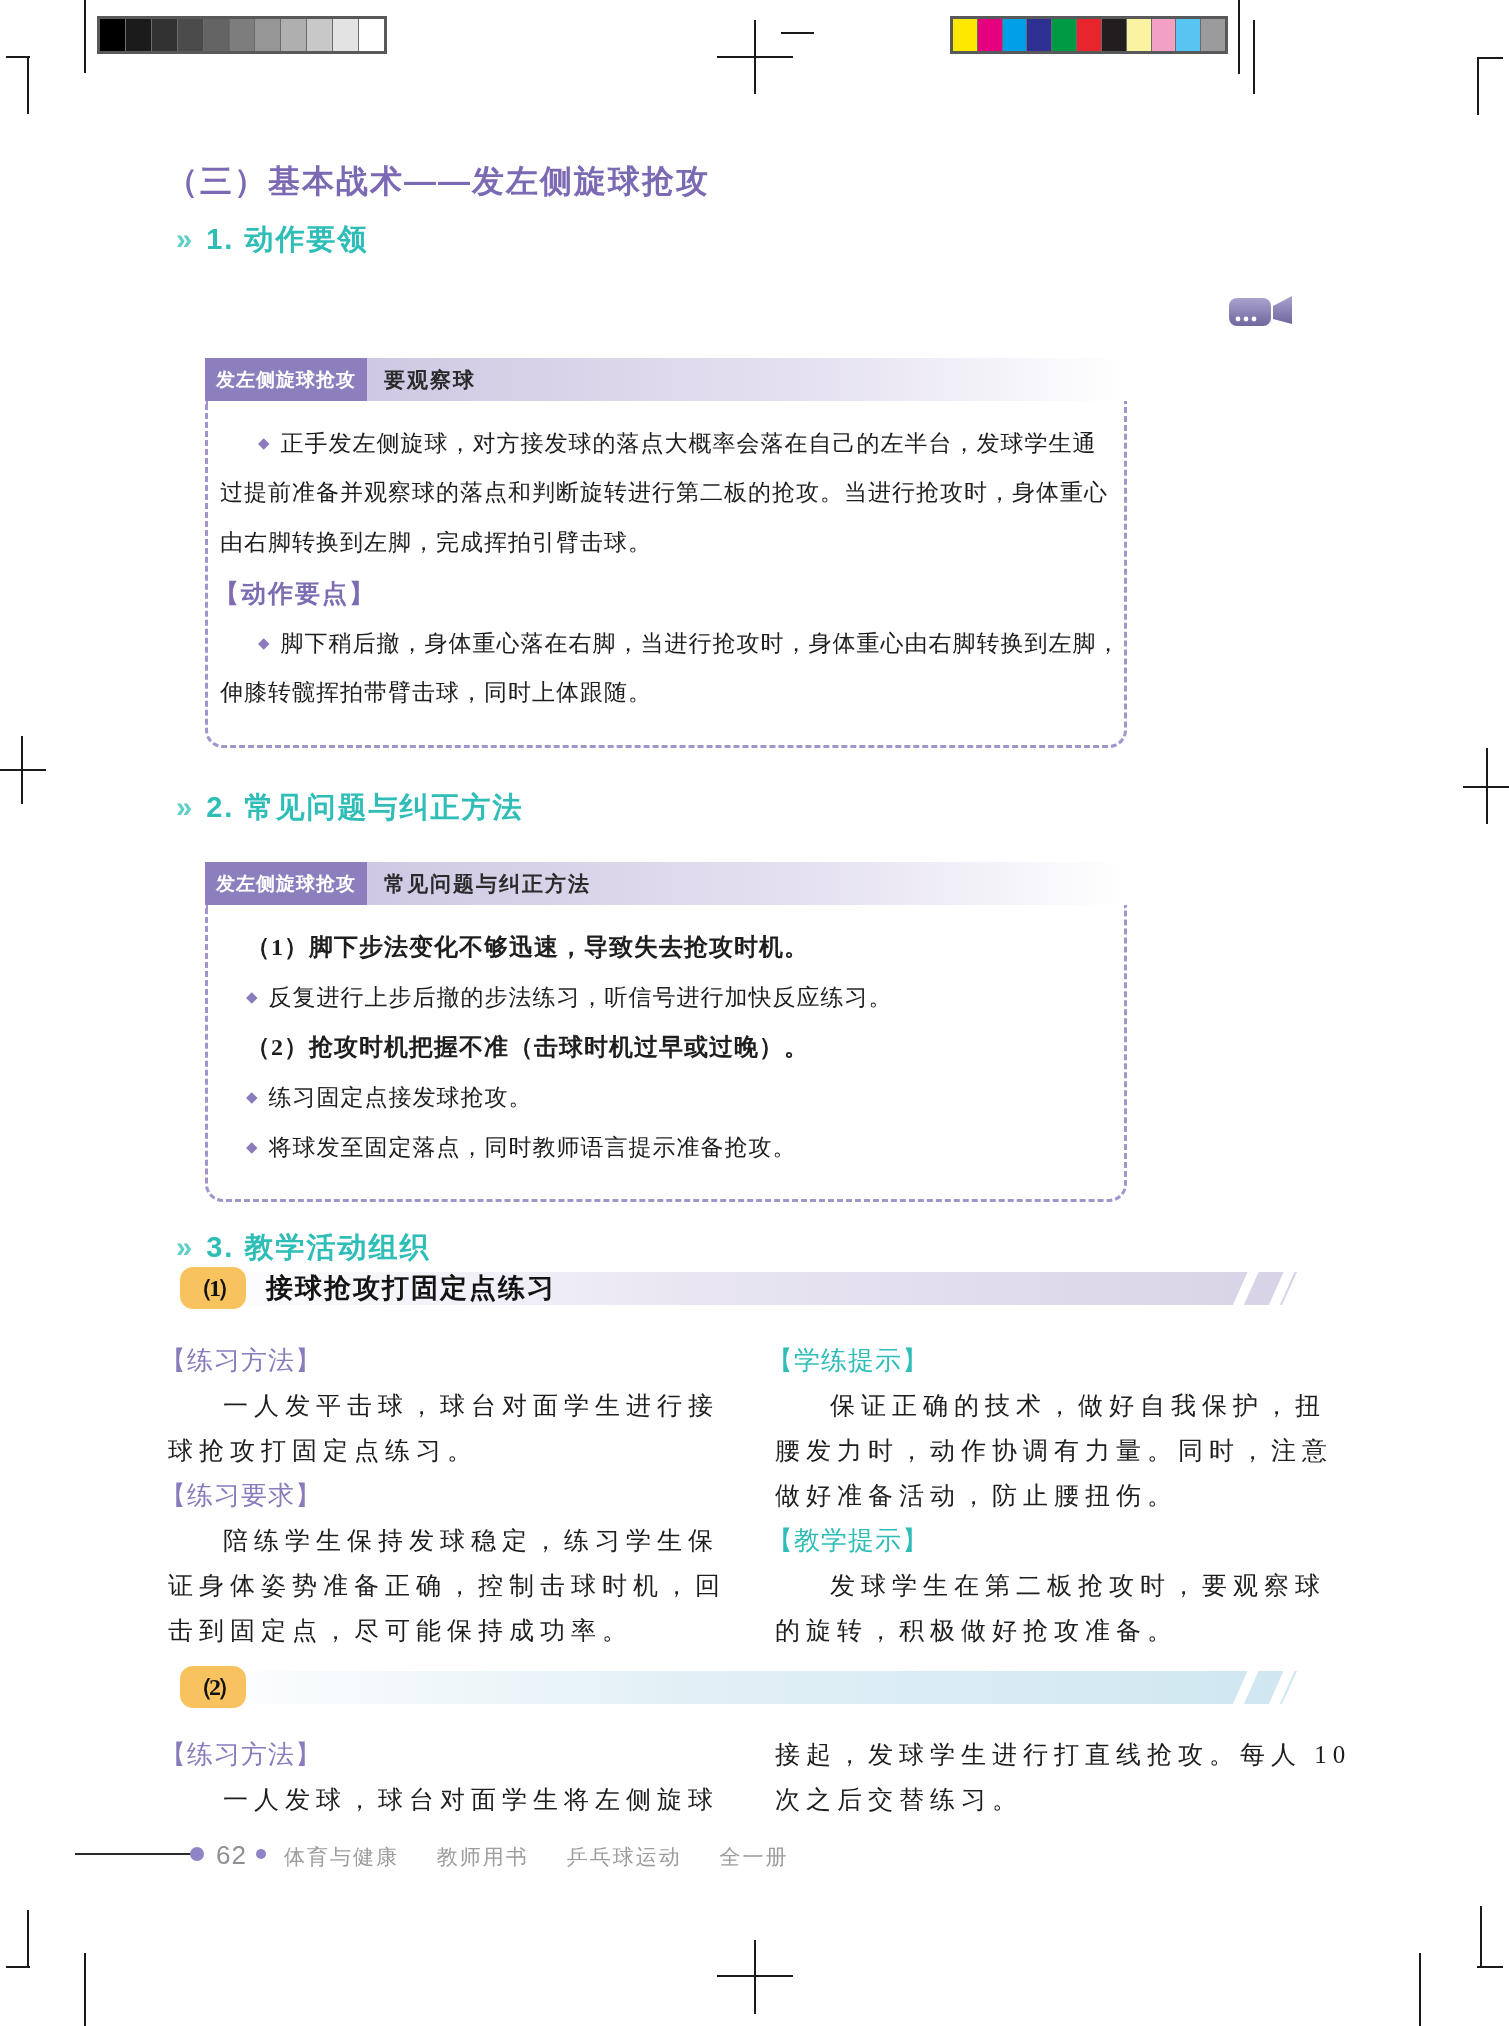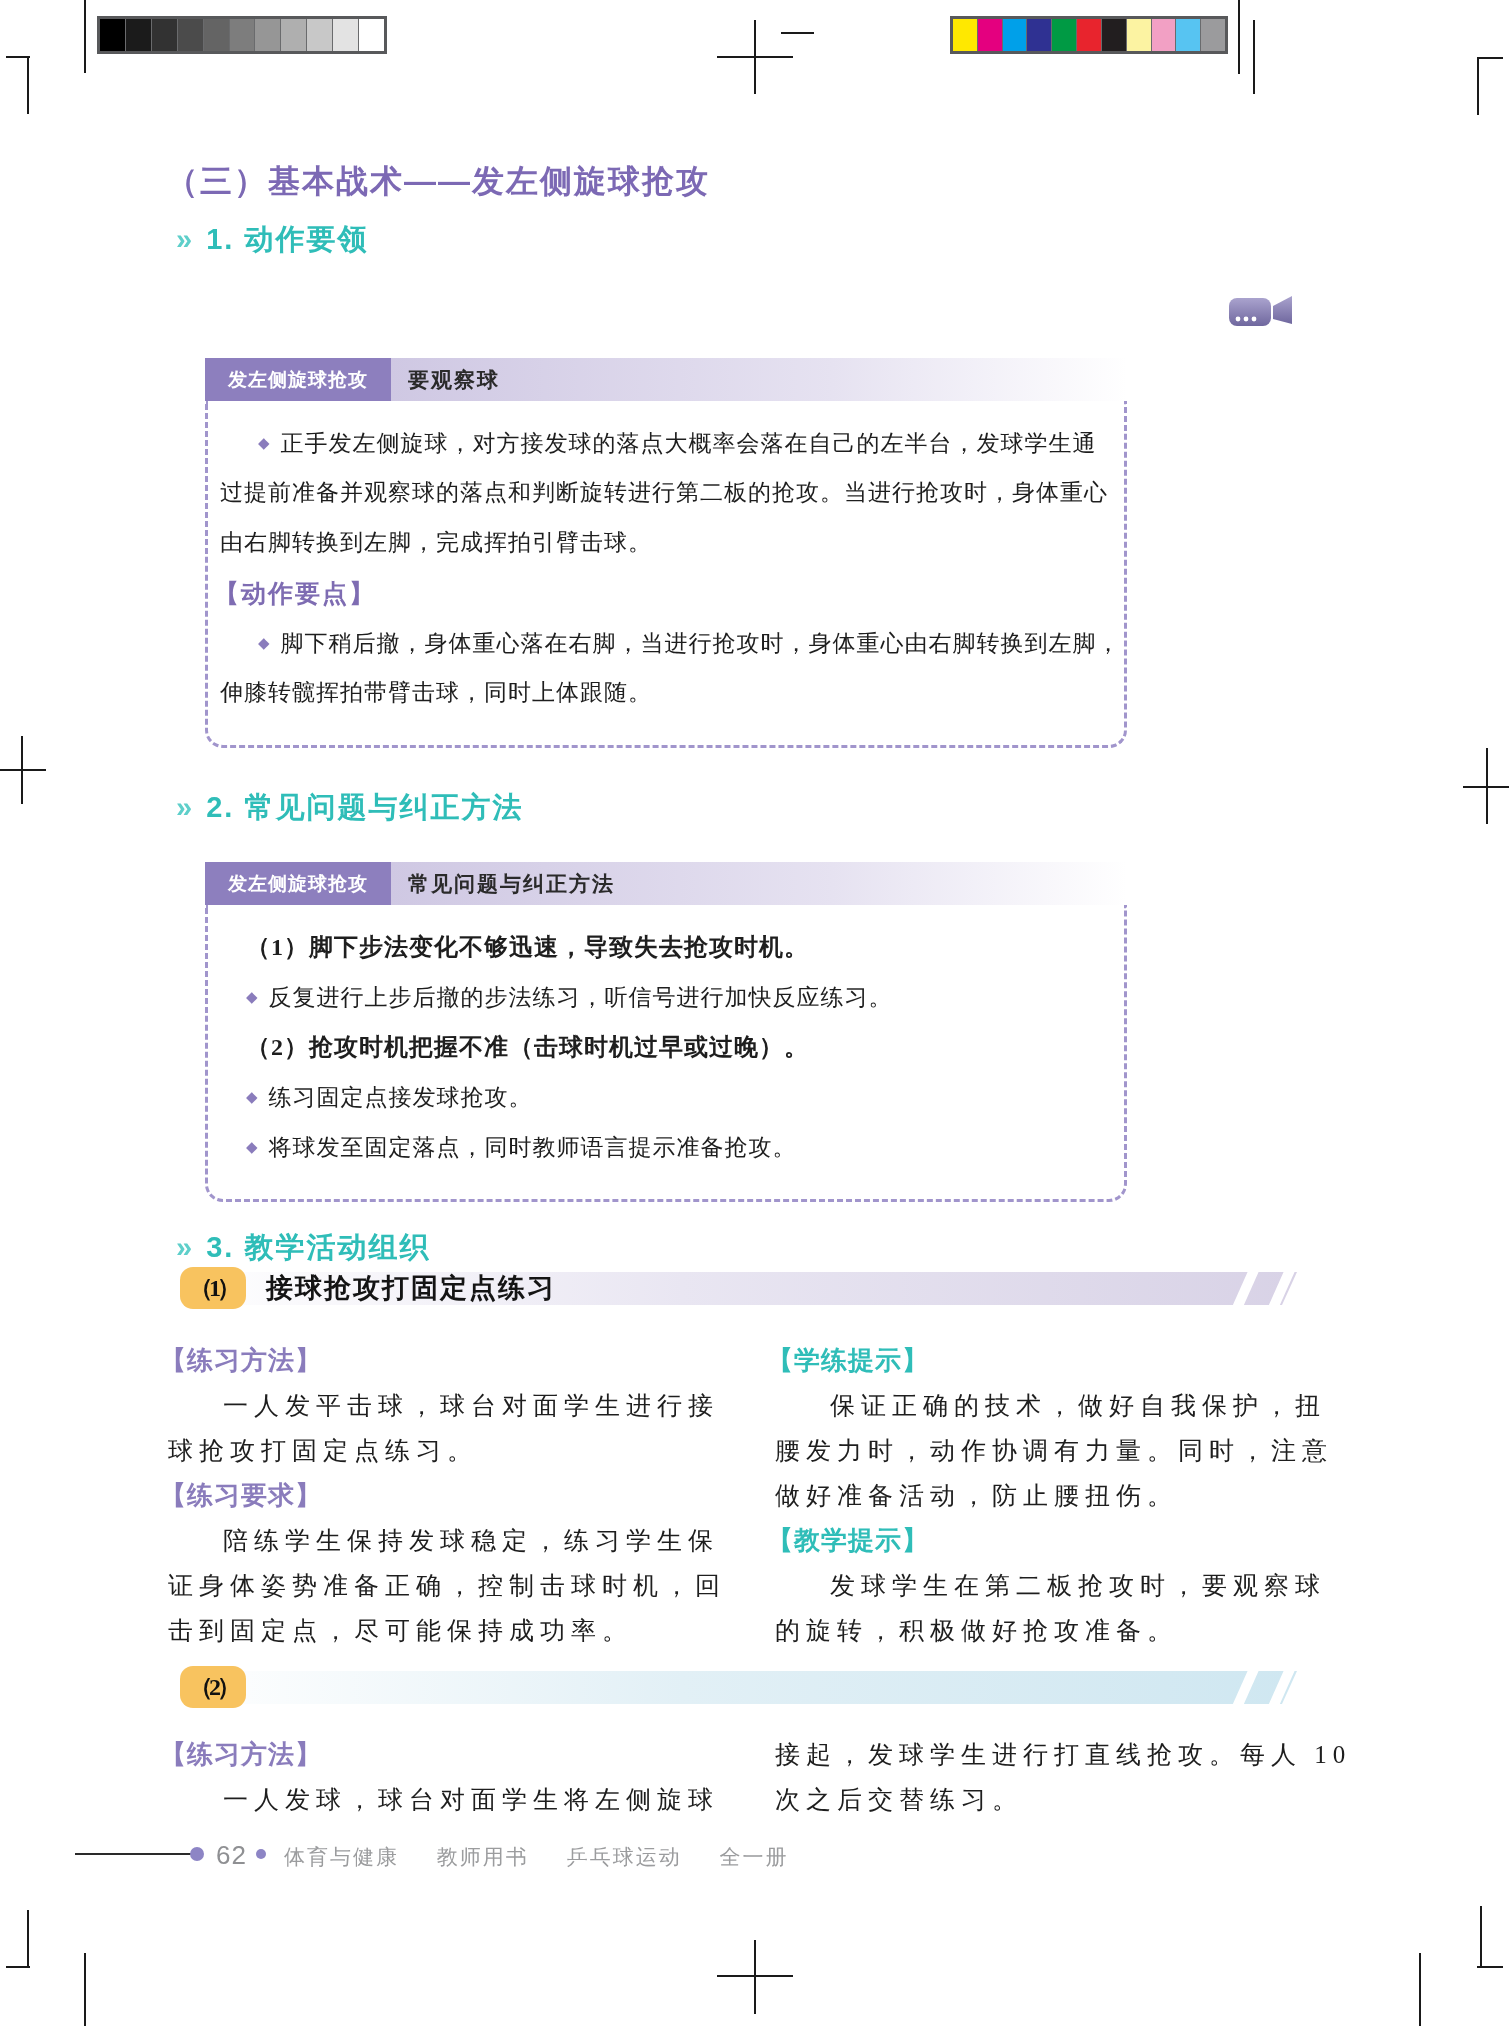--- a/index.html
+++ b/index.html
@@ -21,21 +21,21 @@
               letter-spacing:2px; white-space:nowrap; }
   .chev { color:#5ecfca; margin-right:12px; }
   #sh1 { top:220px; } #sh2 { top:788px; } #sh3 { top:1228px; }
   .camera { position:absolute; left:1228px; top:288px; width:66px; height:44px; }
 
   
   .tbox { position:absolute; left:205px; width:922px; box-sizing:border-box; }
   #box1 { top:358px; } #box2 { top:862px; }
   .tbox-head { display:flex; height:43px; }
   .tbox-tag { background:#8d7fbe; color:#ffffff; font-weight:bold; font-size:19px; line-height:43px;
-              padding:0 23px; letter-spacing:1px; white-space:nowrap; }
+              padding:0 11px; letter-spacing:1px; white-space:nowrap; }
   .tbox-rest { flex:1; background:linear-gradient(to right,#cfc8e3,#e6e2f1 60%,#ffffff);
                font-weight:bold; font-size:21px; line-height:43px; padding-left:17px; color:#2a2a2a;
                letter-spacing:2px; white-space:nowrap; }
   .tbox-body { border:3px dashed #a195cc; border-top:none; border-radius:0 0 18px 18px;
                padding:22px 10px 22px 12px; }
   .tbox .ln { height:50px; line-height:40px; font-family:"Liberation Serif", serif; font-size:23px;
               color:#1e1e1e; letter-spacing:1px; white-space:nowrap; }
   .tbox .ln.bullet  { padding-left:38px; }
   .tbox .ln.bullet1 { padding-left:26px; }
   .tbox .ln.bold    { padding-left:26px; font-weight:bold; font-size:24px; }
@@ -62,21 +62,21 @@
   #acttitle1 { top:1267px; } #acttitle2 { top:1666px; }
 
   
   .col { position:absolute; width:600px; }
   #a1c1 { left:168px; top:1338px; } #a1c2 { left:775px; top:1338px; }
   #a2c1 { left:168px; top:1732px; } #a2c2 { left:775px; top:1732px; }
   .col .ln { height:45px; line-height:45px; font-family:"Liberation Serif", serif; font-size:25px;
              color:#1e1e1e; letter-spacing:6px; white-space:nowrap; }
   .col .ln.indent { padding-left:55px; }
   .col .ln.label-purple, .col .ln.label-teal { font-family:"Liberation Sans", sans-serif;
-             font-weight:bold; font-size:26px; letter-spacing:1px; margin-left:-8px; }
+             font-weight:normal; font-size:26px; letter-spacing:1px; margin-left:-8px; }
   .col .ln.label-purple { color:#8a7cbc; }
   .col .ln.label-teal   { color:#2fbdb8; }
 
   
   .footer-line { position:absolute; left:75px; top:1853px; width:118px; height:2px; background:#2a2a2a; }
   .fdot { position:absolute; border-radius:50%; background:#8d85c5; }
   #fdot1 { left:190px; top:1847px; width:14px; height:14px; }
   #fdot2 { left:256px; top:1849px; width:10px; height:10px; }
   .fnum { position:absolute; left:216px; top:1840px; font-size:26px; color:#8f9093; letter-spacing:1px; }
   .ftext { position:absolute; left:284px; top:1843px; font-size:21px; color:#9b9c9e; letter-spacing:2px;

